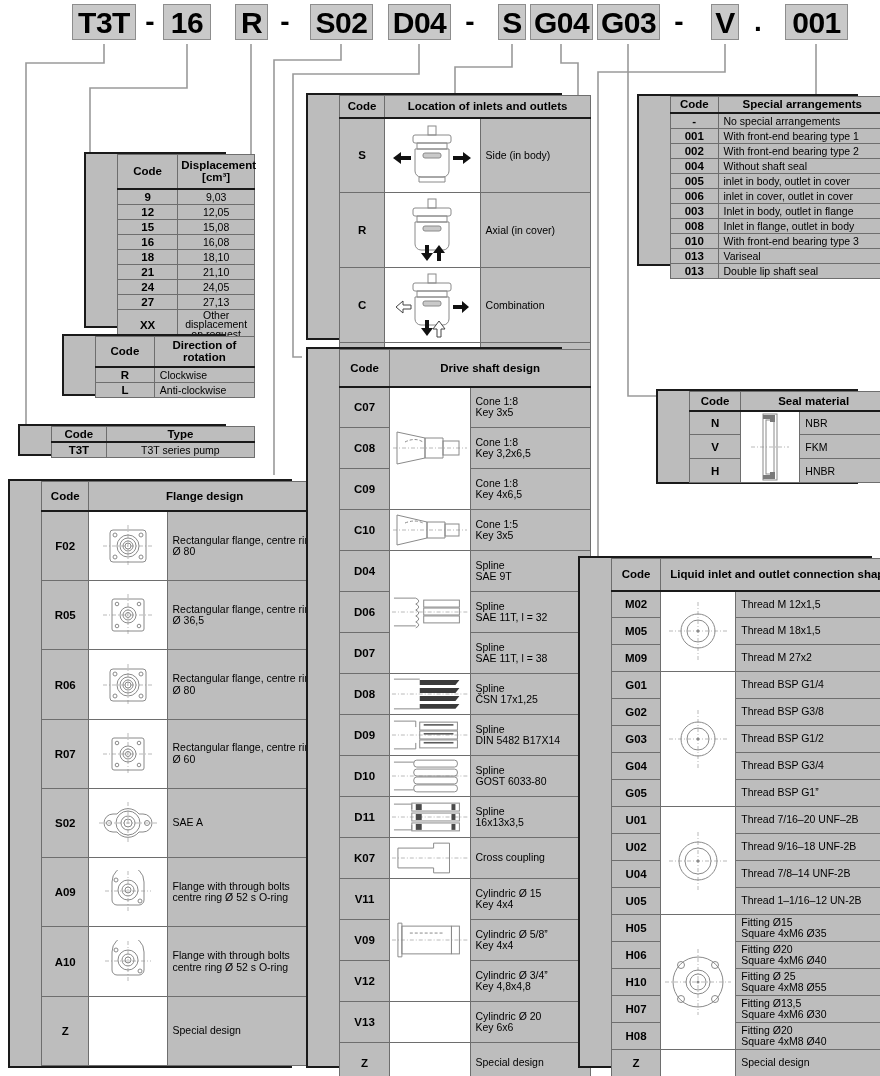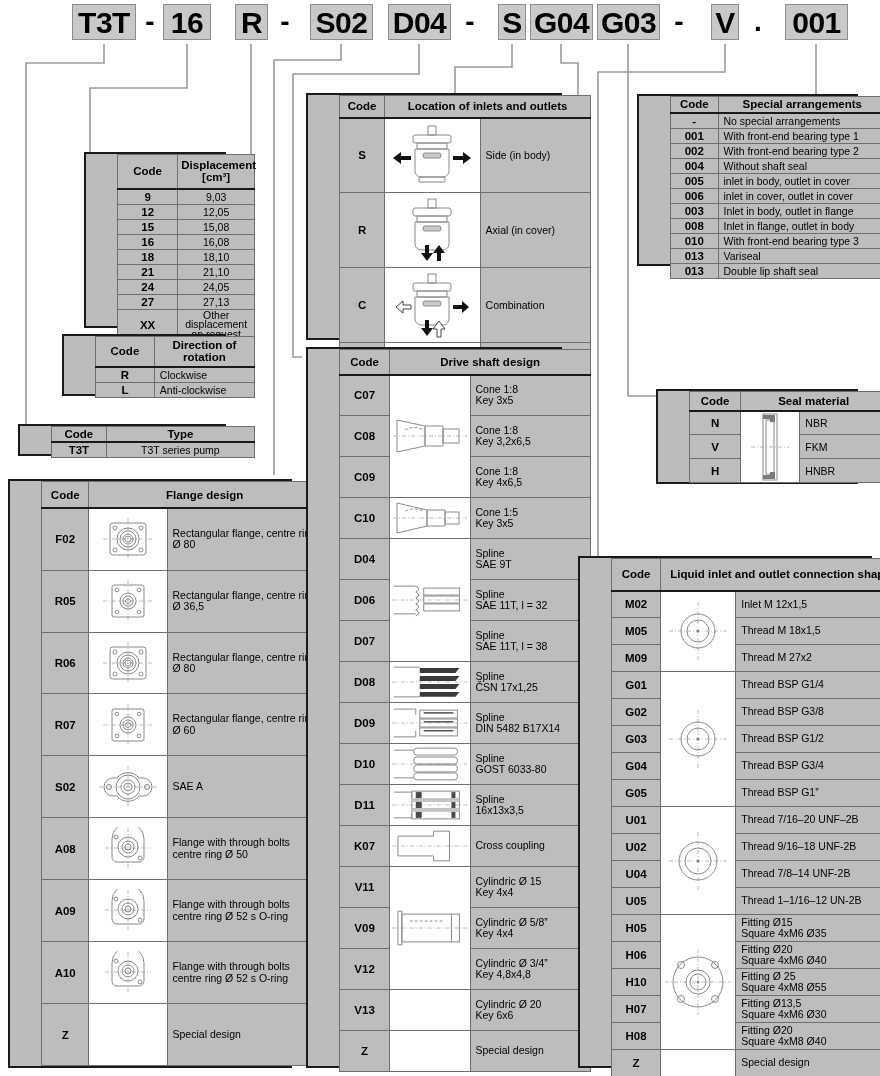--- a/index.html
+++ b/index.html
@@ -378,40 +378,20 @@
                 <circle cx="32" cy="22" r="7" stroke="#8a8a8a" fill="none" stroke-width="1"></circle>
                 <circle cx="32" cy="22" r="4" stroke="#8a8a8a" fill="none" stroke-width="1"></circle>
       <circle cx="13" cy="22" r="2.5" stroke="#8a8a8a" fill="none" stroke-width="1"></circle>
                 <circle cx="51" cy="22" r="2.5" stroke="#8a8a8a" fill="none" stroke-width="1"></circle>
               </svg>
             </span>
           </td>
           <td class="txt l2">SAE A</td>
         </tr>
         <tr style="height: 51px;">
-          <td class="code">A08</td>
-          <td class="pic" rowspan="1">
-    <span class="picwrap">
-              <svg width="52" height="44" viewBox="0 0 52 44">
-      <g stroke="#8a8a8a" fill="none" stroke-width="0.6" stroke-dasharray="4,2,1,2">
-                  <line x1="26" y1="1" x2="26" y2="43"></line>
-                  <line x1="3" y1="21" x2="49" y2="21"></line>
-                </g>
-      <path d="M10 12 a9 9 0 0 1 32 0 v18 a5 5 0 0 1 -5 5 h-22 a5 5 0 0 1 -5 -5 z" stroke="#8a8a8a" fill="none" stroke-width="1"></path>
-      <circle cx="26" cy="20" r="10" stroke="#8a8a8a" fill="none" stroke-width="1"></circle>
-                <circle cx="26" cy="20" r="6" stroke="#8a8a8a" fill="none" stroke-width="1"></circle>
-                <circle cx="26" cy="20" r="3" stroke="#8a8a8a" fill="none" stroke-width="1"></circle>
-      <circle cx="14" cy="10" r="2" stroke="#8a8a8a" fill="none" stroke-width="1"></circle>
-                <circle cx="38" cy="31" r="2" stroke="#8a8a8a" fill="none" stroke-width="1"></circle>
-              </svg>
-            </span>
-          </td>
-          <td class="txt l2">Flange with through bolts centre ring Ø 50</td>
-        </tr>
-        <tr style="height: 51px;">
           <td class="code">A09</td>
           <td class="pic" rowspan="1">
     <span class="picwrap">
               <svg width="52" height="44" viewBox="0 0 52 44">
       <g stroke="#8a8a8a" fill="none" stroke-width="0.6" stroke-dasharray="4,2,1,2">
                   <line x1="26" y1="1" x2="26" y2="43"></line>
                   <line x1="3" y1="21" x2="49" y2="21"></line>
                 </g>
       <path d="M10 12 a9 9 0 0 1 32 0 v18 a5 5 0 0 1 -5 5 h-22 a5 5 0 0 1 -5 -5 z" stroke="#8a8a8a" fill="none" stroke-width="1"></path>
       <circle cx="26" cy="20" r="10" stroke="#8a8a8a" fill="none" stroke-width="1"></circle>
@@ -551,21 +531,21 @@
 <div class="tbl" style="left:306px; top:347px; width:256px; height:721px;">
   <table>
     <colgroup>
         <col style="width:20%">
         <col style="width:32%">
         <col style="width:48%">
       </colgroup>
     <tbody>
         <tr>
       <th style="height:21px;">Code</th>
-      <th colspan="2" style="height:25px;">Drive shaft design</th>
+      <th colspan="2" style="height:37px;">Drive shaft design</th>
     </tr>
     </tbody>
       <tbody id="shaftRows">
         <tr style="height: 41px;">
           <td class="code">C07</td>
           <td class="pic" rowspan="3">
     <span class="picwrap">
               <svg width="78" height="60" viewBox="0 0 78 60">
       <g stroke="#8a8a8a" fill="none" stroke-width="0.6" stroke-dasharray="4,2,1,2">
                   <line x1="2" y1="30" x2="76" y2="30"></line>
@@ -925,21 +905,21 @@
       <g stroke="#8a8a8a" fill="none" stroke-width="0.6" stroke-dasharray="4,2,1,2">
                   <line x1="31" y1="2" x2="31" y2="60"></line>
                   <line x1="2" y1="31" x2="60" y2="31"></line>
                 </g>
       <circle cx="31" cy="31" r="17" stroke="#8a8a8a" fill="none" stroke-width="1"></circle>
                 <circle cx="31" cy="31" r="11" stroke="#8a8a8a" fill="none" stroke-width="1"></circle>
                 <circle cx="31" cy="31" r="1.6" fill="#8a8a8a" stroke="none"></circle>
               </svg>
             </span>
           </td>
-          <td class="txt l2"><span>Inlet M 12x1,5</span></td>
+          <td class="txt l2"><span>Thread M 12x1,5</span></td>
         </tr>
         <tr style="height: 27px;">
           <td class="code">M05</td>
           <td class="txt l2"><span>Thread M 18x1,5</span></td>
         </tr>
         <tr style="height: 27px; padding-left: 29px;">
           <td class="code">M09</td>
           <td class="txt l2"><span>Thread M 27x2</span></td>
         </tr>
         <tr style="height: 27px;">

